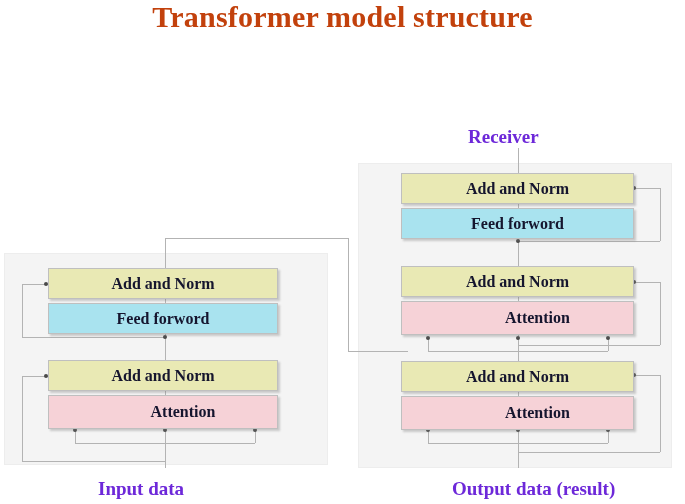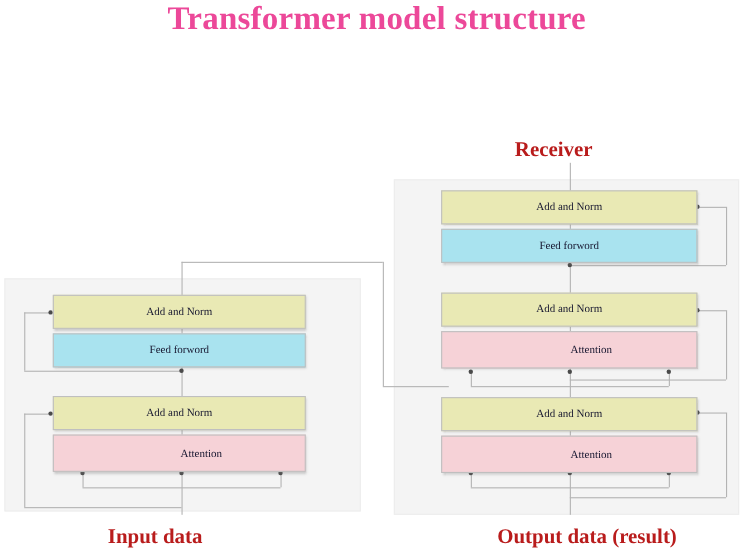--- a/index.html
+++ b/index.html
@@ -21,58 +21,58 @@
     height: 504px;
   }
   .title {
     position: absolute;
     left: 0;
     top: 0px;
     width: 685px;
     text-align: center;
     font-size: 30px;
     font-weight: bold;
-    color: #ec4899;
+    color: #c2410c;
     letter-spacing: 0.2px;
     font-family: "Liberation Serif", "DejaVu Serif", serif;
   }
   .panel {
     position: absolute;
     background: #f4f4f4;
     border: 1px solid #ededed;
     box-sizing: border-box;
   }
   #panel-encoder {
     left: 4px; top: 253px; width: 324px; height: 212px;
   }
   #panel-decoder {
     left: 358px; top: 163px; width: 314px; height: 305px;
   }
   .section-label {
     position: absolute;
     font-size: 19px;
     font-weight: bold;
-    color: #b91c1c;
+    color: #6d28d9;
     white-space: nowrap;
     font-family: "Liberation Serif", "DejaVu Serif", serif;
   }
   #label-translator { left: 100px; top: 212px; }
   #label-receiver   { left: 468px; top: 126px; }
   #label-input      { left: 98px;  top: 478px; }
   #label-output     { left: 452px; top: 478px; }
 
   .block {
     position: absolute;
     box-sizing: border-box;
     border: 1px solid #bfbfbf;
     display: flex;
     align-items: center;
     justify-content: center;
-    font-size: 10px;
-    font-weight: normal;
+    font-size: 16px;
+    font-weight: bold;
     color: #15152e;
     box-shadow: 1.5px 1.5px 2px rgba(120,120,120,0.35);
     font-family: "Liberation Serif", "DejaVu Serif", serif;
   }
   .c-norm { background: #e9e9b4; }
   .c-ff   { background: #a9e3ef; }
   .c-attn { background: #f6d2d7; padding-left: 40px; }
 
   .line {
     position: absolute;

